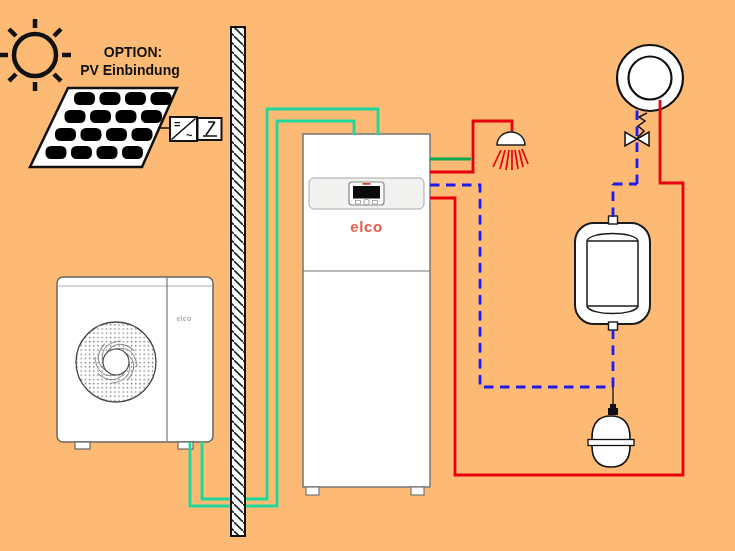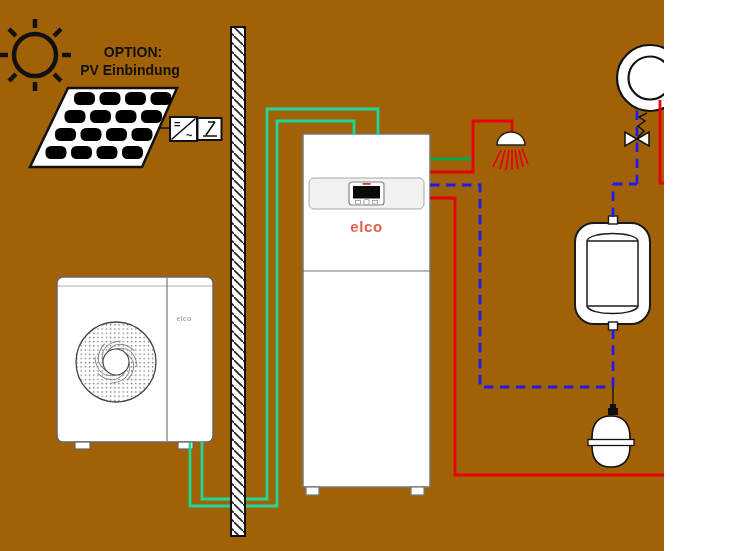--- a/index.html
+++ b/index.html
@@ -1,17 +1,17 @@
 <!DOCTYPE html>
 <html><head>
 <meta charset="utf-8">
 <style>
   html,body{margin:0;padding:0;background:#ffffff;}
   body{width:735px;height:551px;font-family:"Liberation Sans",sans-serif;}
-  #stage{position:relative;width:664px;height:551px;overflow:hidden;background:#a16207;}
+  #stage{position:relative;width:735px;height:551px;overflow:hidden;background:#fdba74;}
   svg text{font-family:"Liberation Sans",sans-serif;}
   .opt-title{font-weight:bold;font-size:14px;fill:#111;}
   .inv-glyph{font-weight:bold;font-size:11px;fill:#111;}
   .brand-indoor{font-weight:bold;font-size:15px;letter-spacing:.6px;}
   .brand-outdoor{font-weight:bold;font-size:7px;letter-spacing:.3px;}
 </style>
 </head>
 <body>
 
 <div id="stage">

